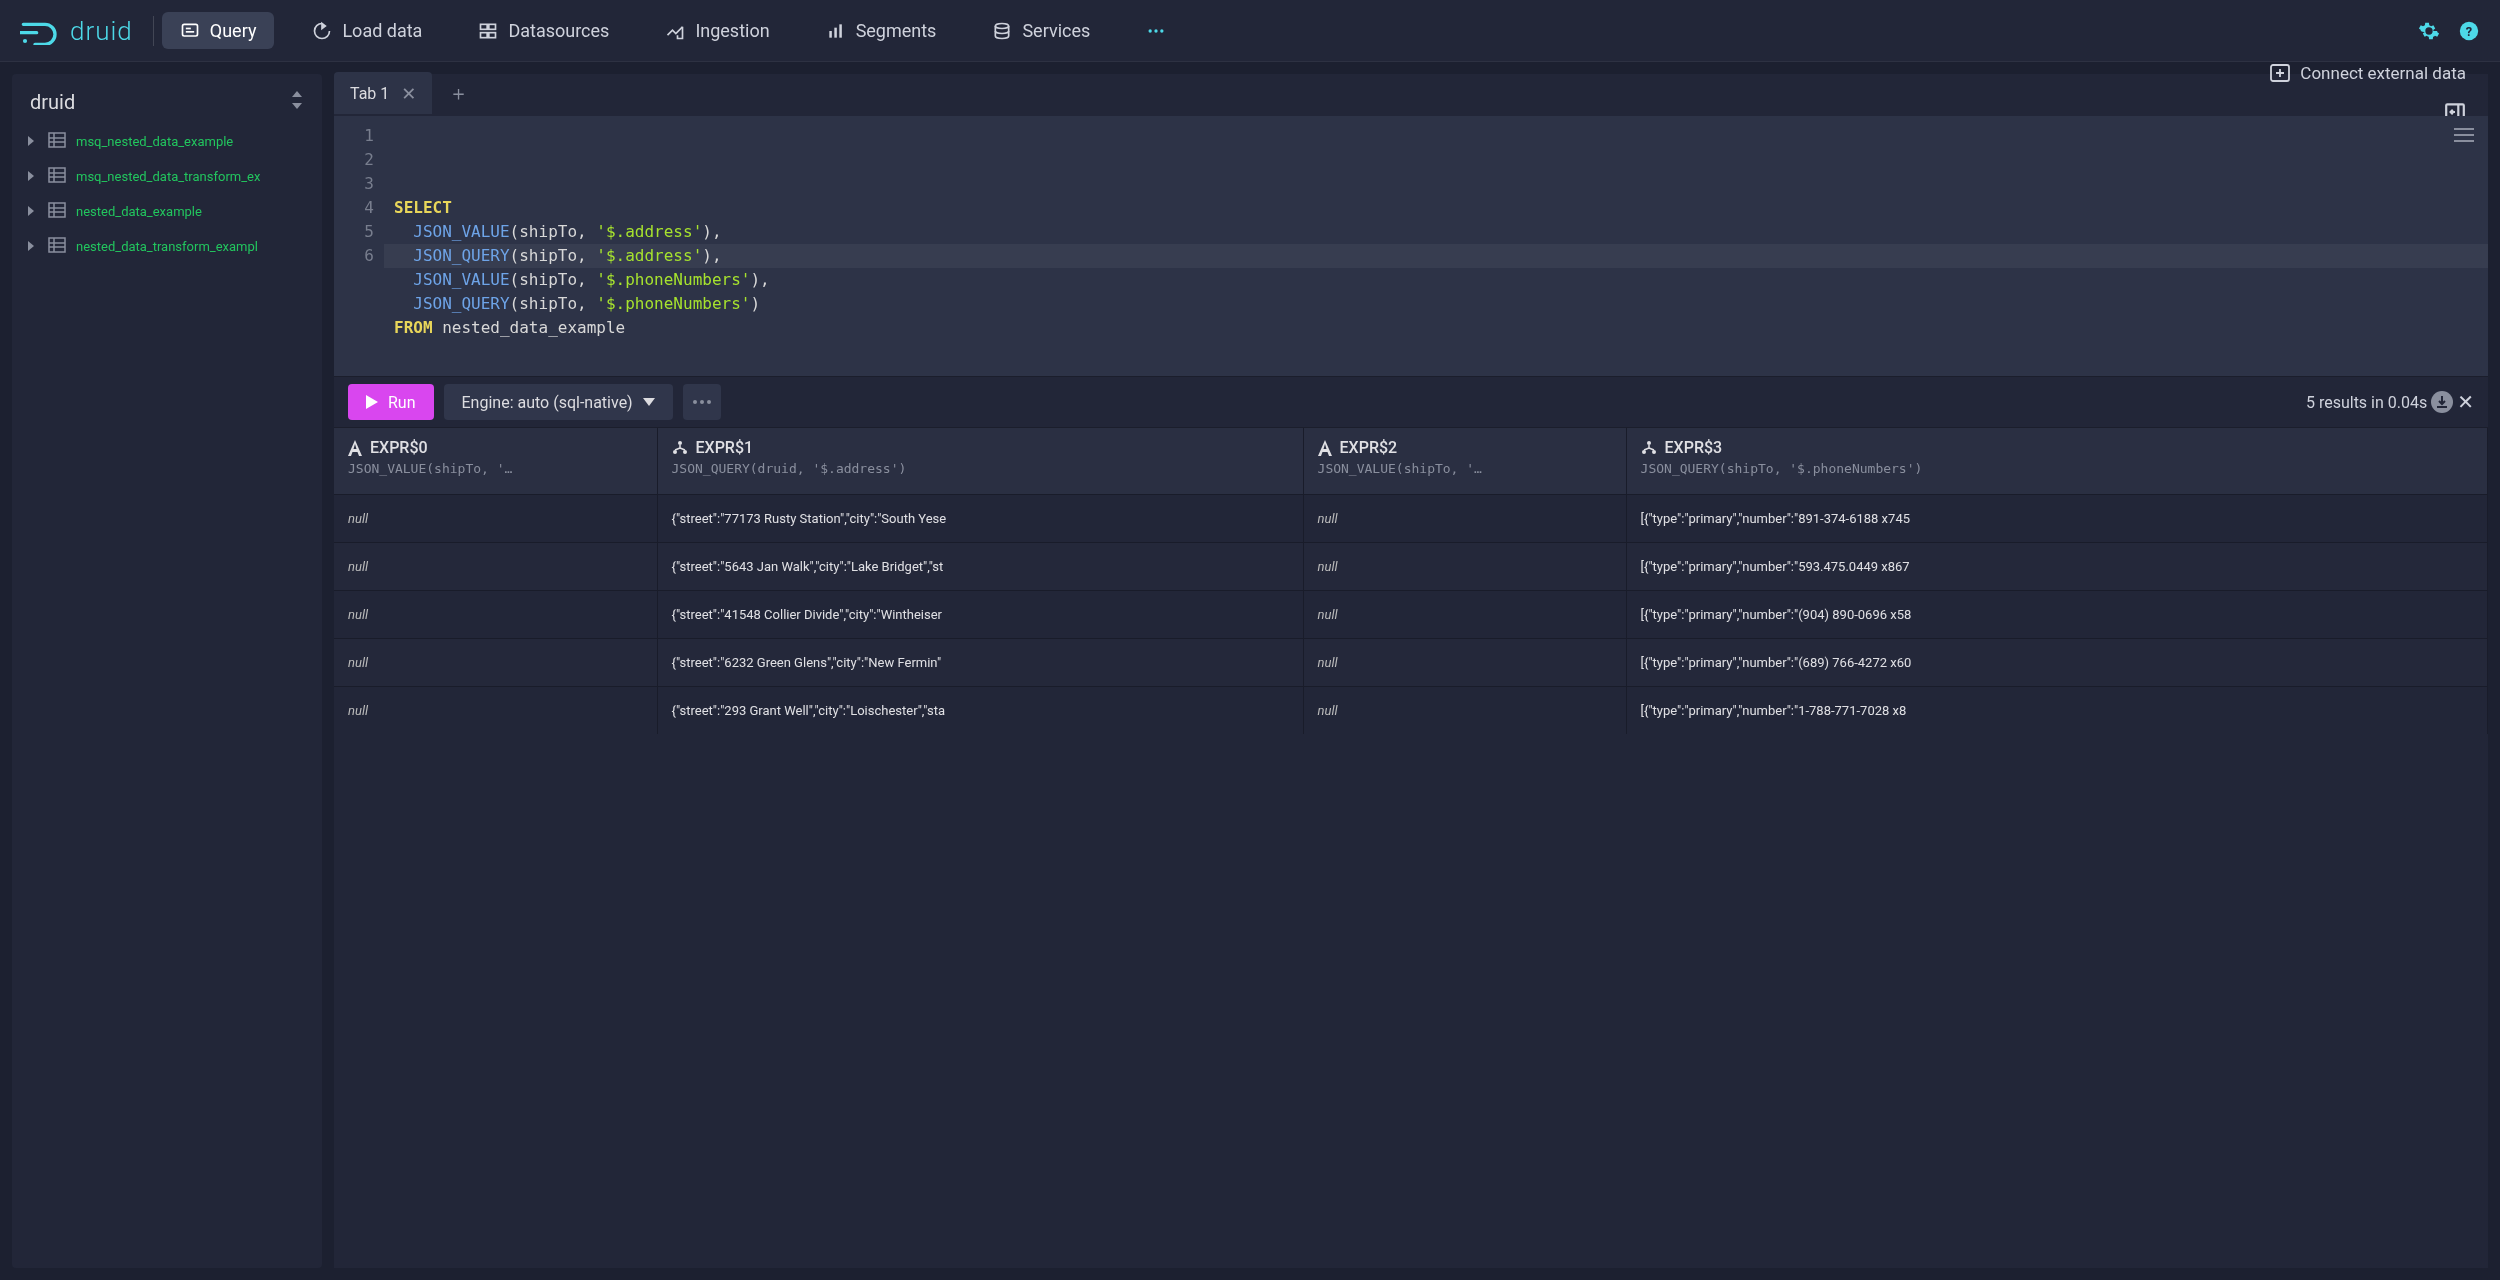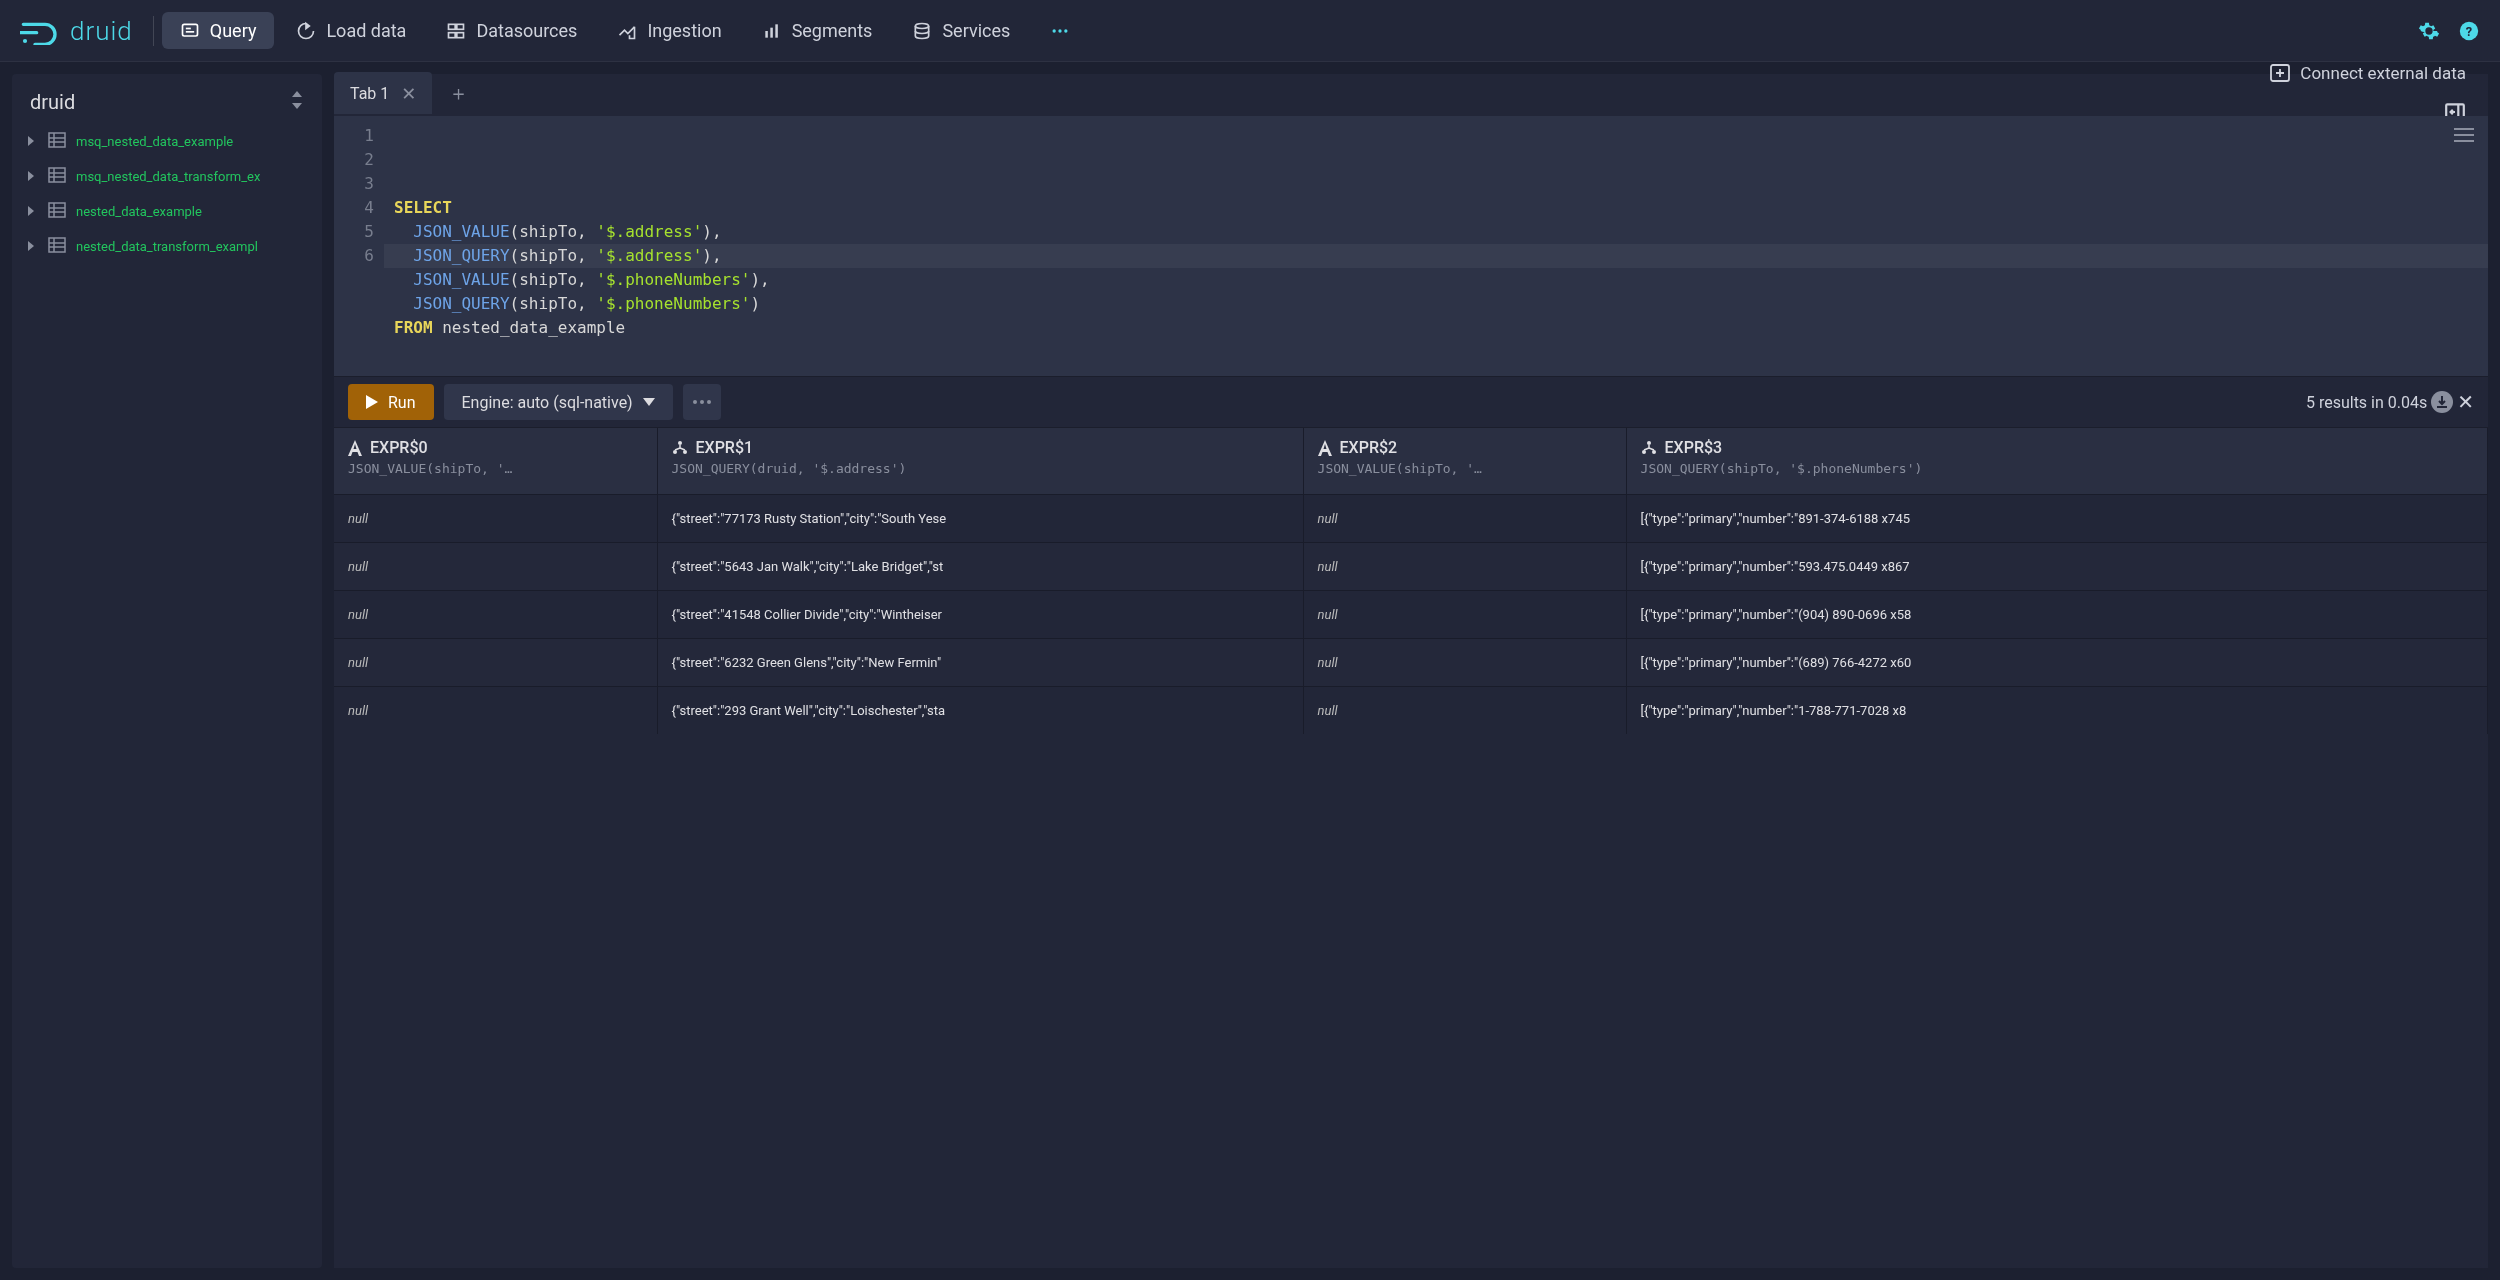--- a/index.html
+++ b/index.html
@@ -31,21 +31,21 @@
   .logo svg { width: 40px; height: 28px; }
   .vsep {
     width: 1px;
     height: 30px;
     background: rgba(255,255,255,0.15);
     margin: 0 8px 0 0;
   }
   .nav {
     display: flex;
     align-items: flex-end;
-    gap: 4px;
+    gap: 20px;
     flex: 1;
   }
   .nav-item {
     display: flex;
     align-items: center;
     gap: 10px;
     padding: 8px 18px;
     border-radius: 6px;
     cursor: pointer;
     color: #cfd2dc;
@@ -208,21 +208,21 @@
   .btn {
     display: flex;
     align-items: center;
     gap: 10px;
     height: 36px;
     padding: 0 18px;
     border-radius: 4px;
     cursor: pointer;
     font-size: 16px;
   }
-  .btn-primary { background: #a16207; color: #fff; }
+  .btn-primary { background: #d946ef; color: #fff; }
   .btn-secondary { background: #30364b; color: #dcdce0; }
   .btn-icon { background: #30364b; width: 38px; padding: 0; justify-content: center; color:#8a8f9e; }
   .toolbar-spacer { flex: 1; }
   .toolbar-right {
     display: flex;
     align-items: center;
     gap: 4px;
     color: #cfd2dc;
     font-size: 16px;
   }

